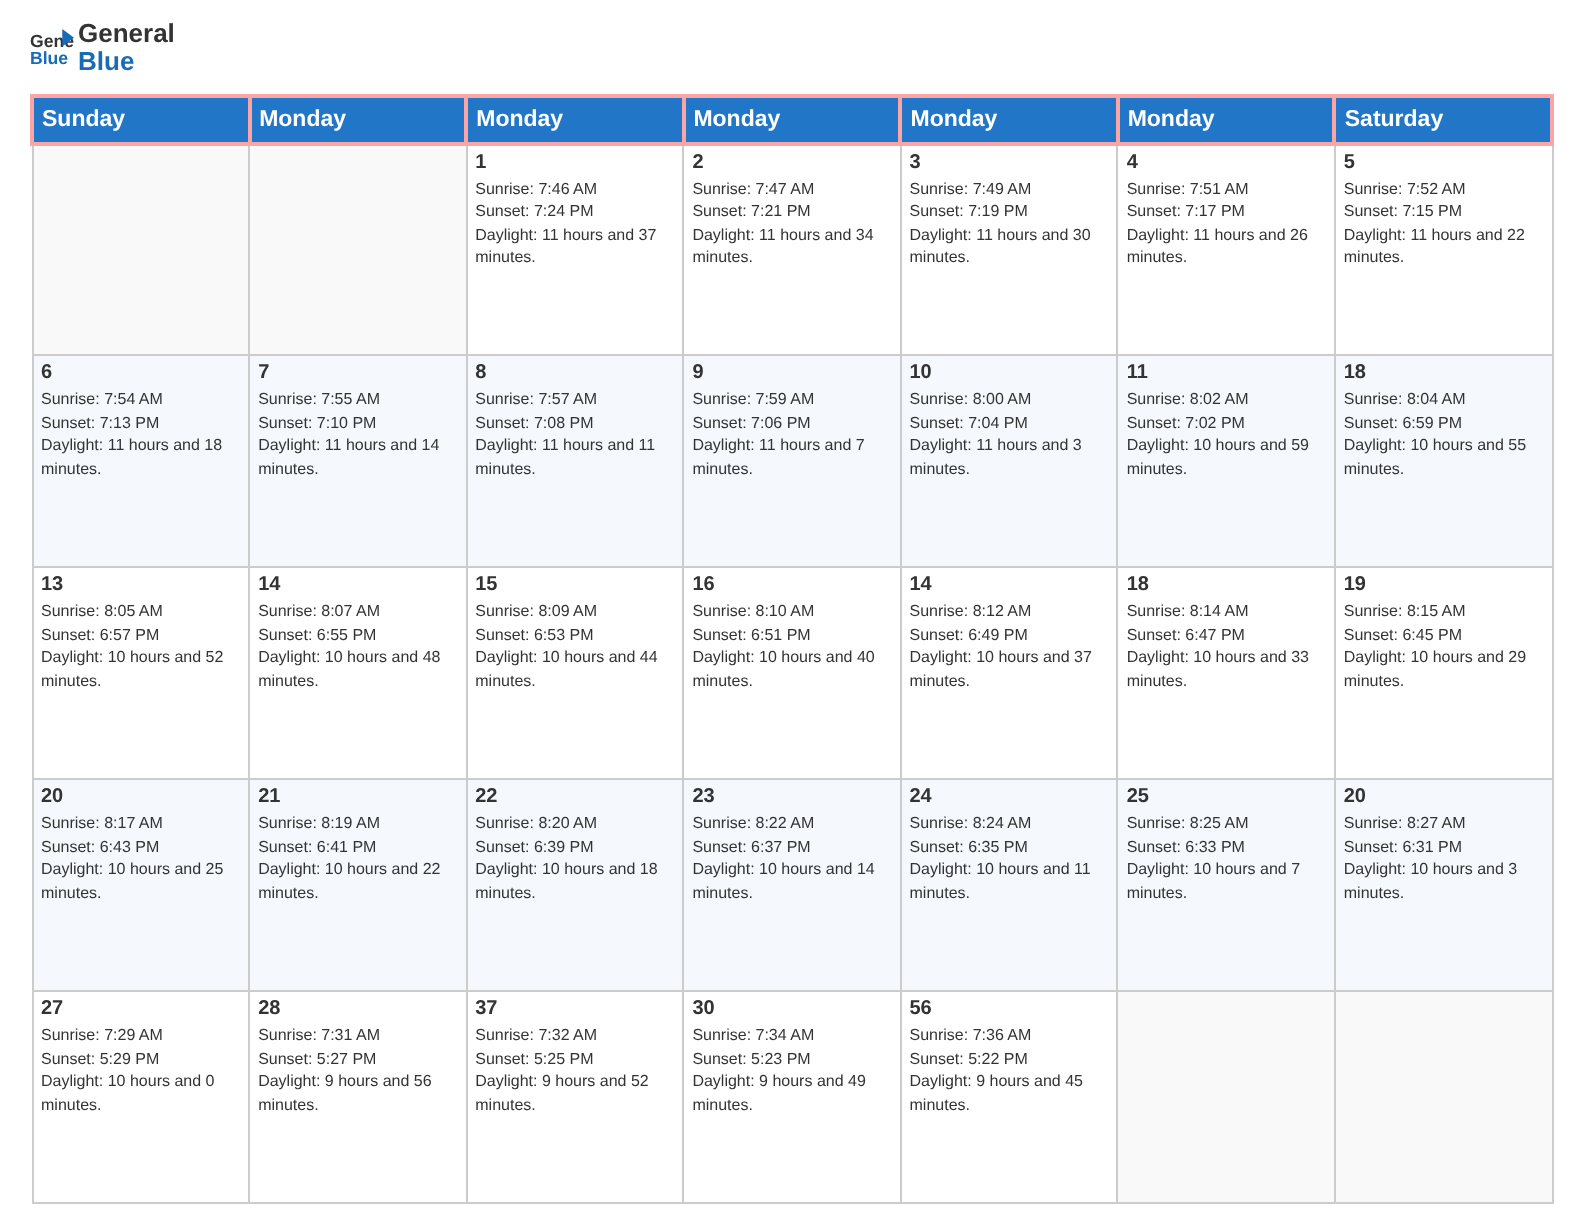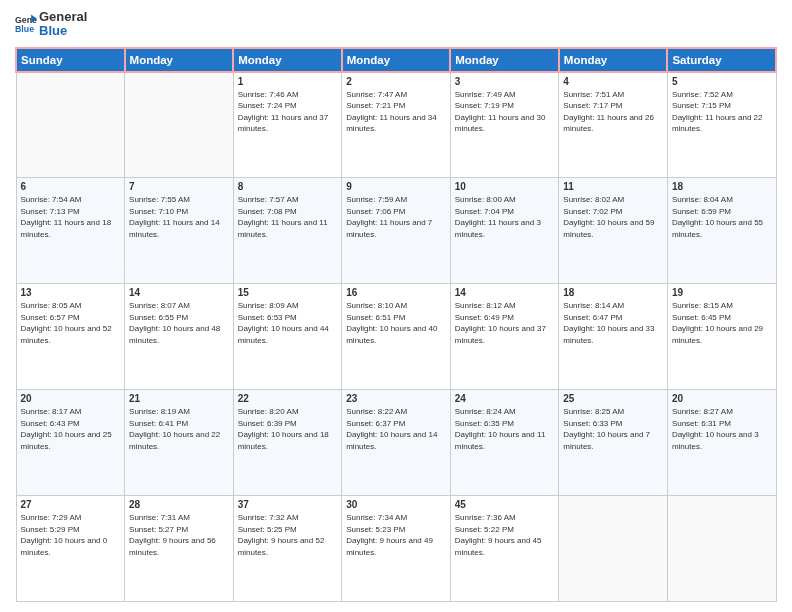--- a/index.html
+++ b/index.html
@@ -249,21 +249,21 @@
           </td>
           <td>
             <span class="day-number">37</span>
             <div class="day-info">Sunrise: 7:32 AM<br>Sunset: 5:25 PM<br>Daylight: 9 hours and 52 minutes.</div>
           </td>
           <td>
             <span class="day-number">30</span>
             <div class="day-info">Sunrise: 7:34 AM<br>Sunset: 5:23 PM<br>Daylight: 9 hours and 49 minutes.</div>
           </td>
           <td>
-            <span class="day-number">45</span>
+            <span class="day-number">56</span>
             <div class="day-info">Sunrise: 7:36 AM<br>Sunset: 5:22 PM<br>Daylight: 9 hours and 45 minutes.</div>
           </td>
           <td class="empty-cell"></td>
           <td class="empty-cell"></td>
         </tr>
       </tbody>
   </table>
 </div>
 
 </body></html>

